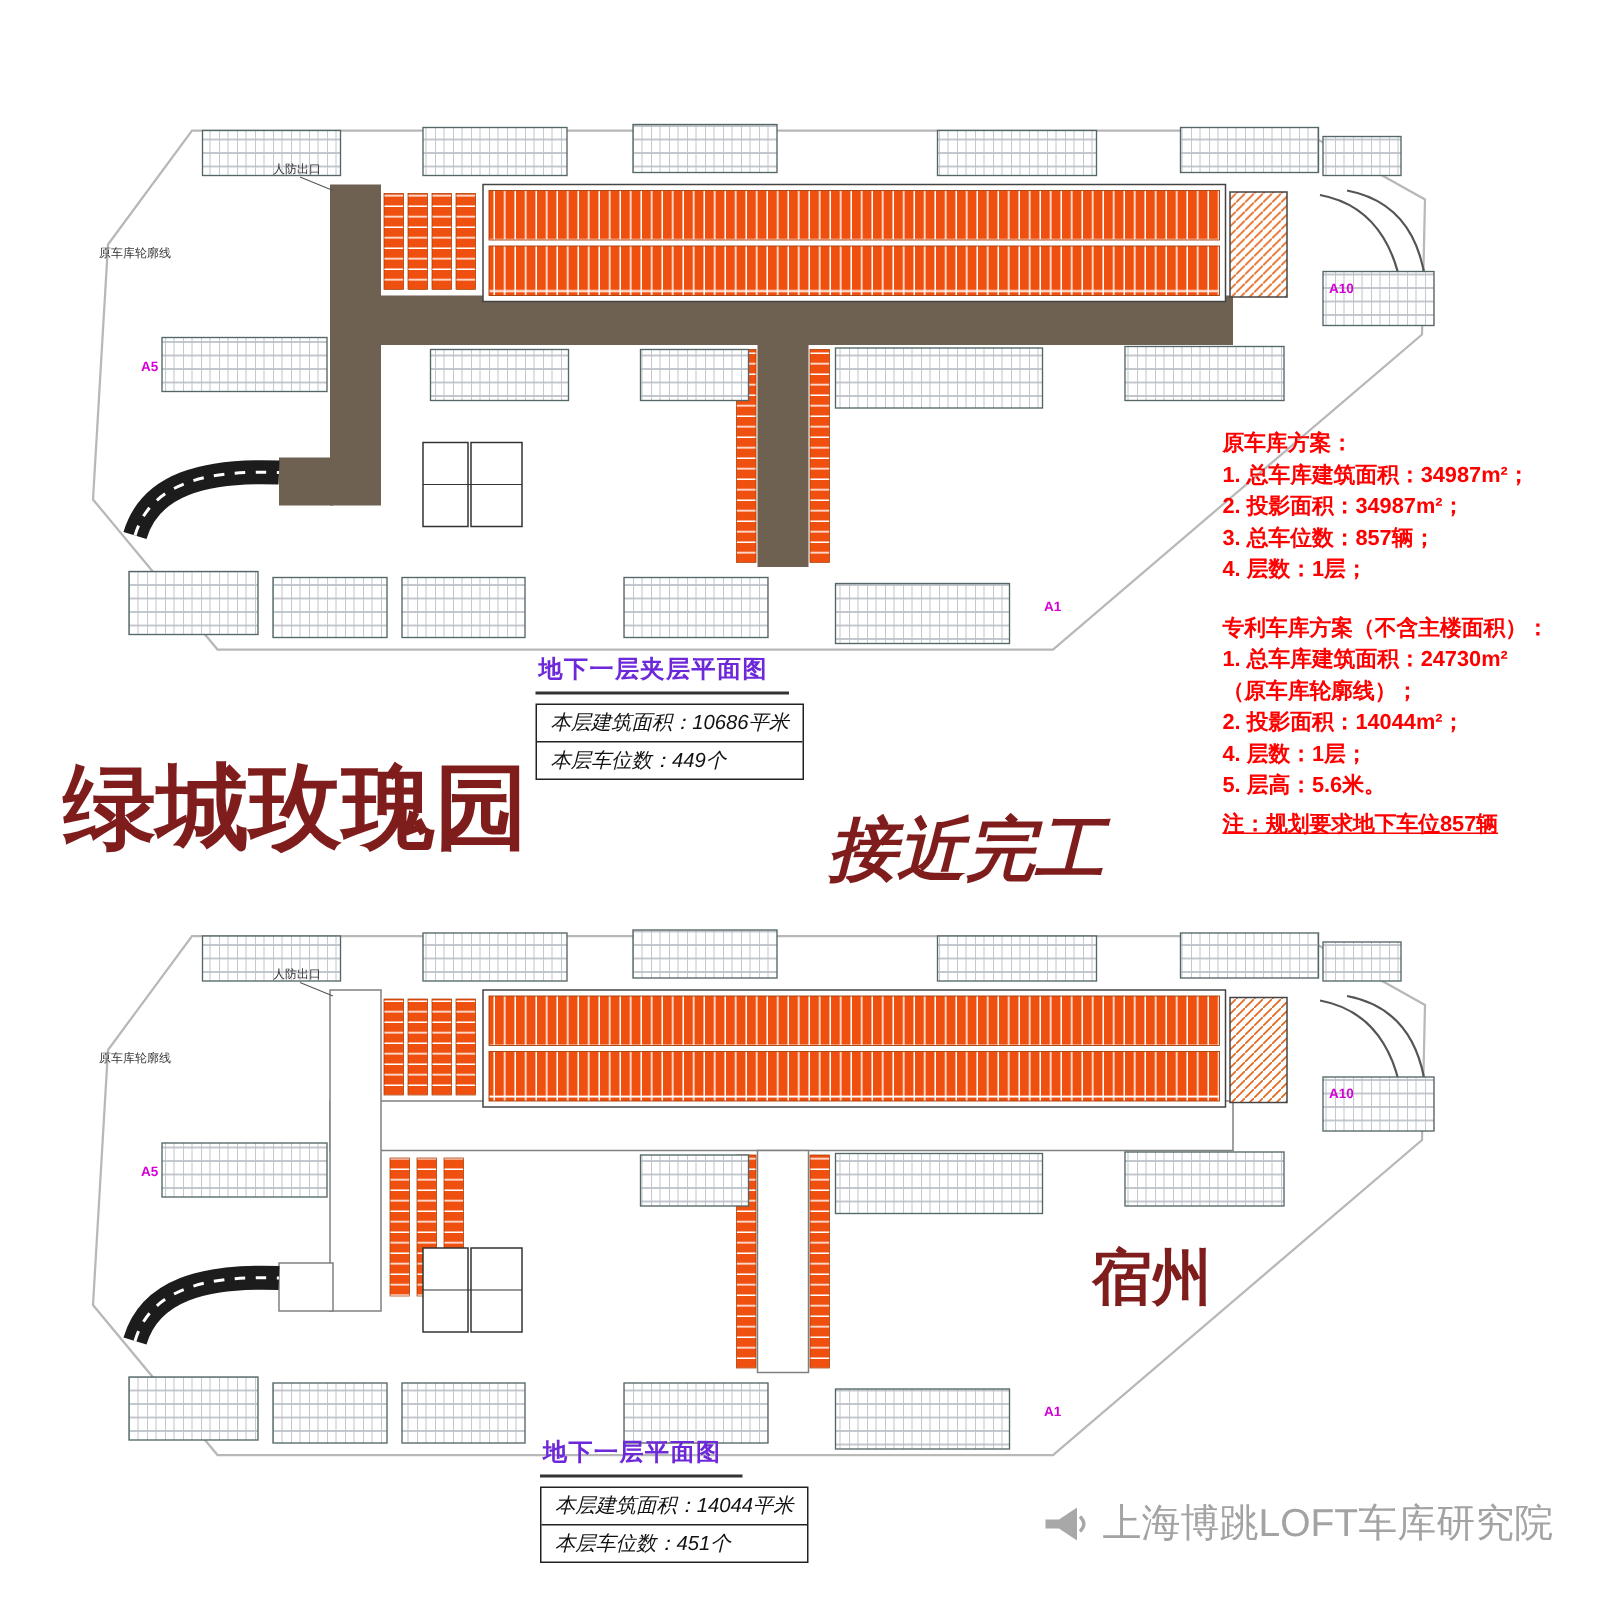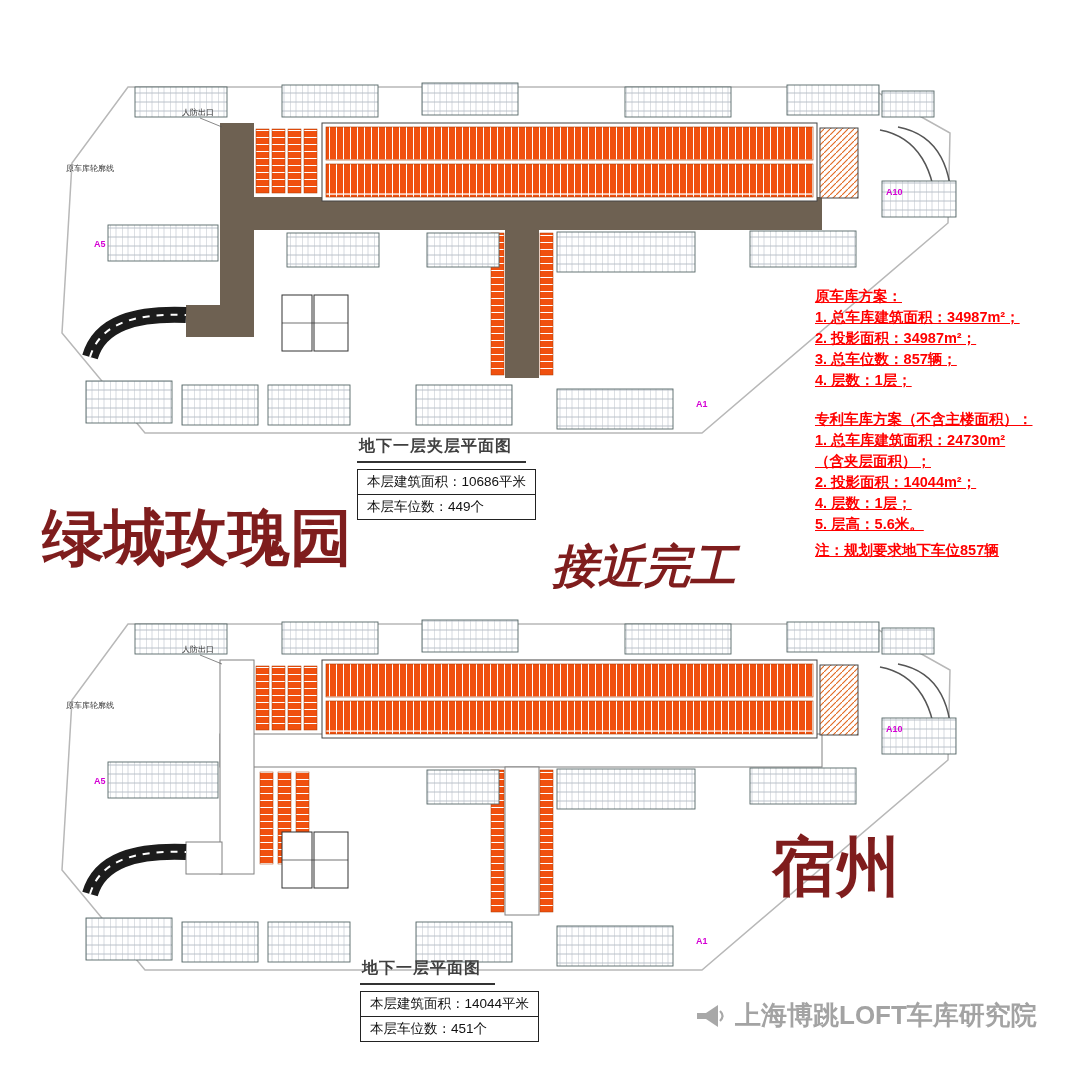--- a/index.html
+++ b/index.html
@@ -2,29 +2,29 @@
 <html><head>
 <meta charset="utf-8">
 <style>
   html,body{margin:0;padding:0;}
   body{
     width:1080px;height:1068px;position:relative;background:#ffffff;
     font-family:"Liberation Sans",sans-serif;overflow:hidden;color:#111;
   }
   .abs{position:absolute;}
   .green{color:#7f1d1d;font-weight:bold;white-space:nowrap;}
-  .red-notes{color:#ff0000;font-weight:700;font-size:14.5px;line-height:21px;width:262px;white-space:nowrap;text-decoration:underline;}
+  .red-notes{color:#ff0000;font-weight:700;font-size:14.5px;line-height:21px;width:262px;white-space:nowrap;}
   .red-notes .sec{margin-top:18px;}
   .red-notes .footnote{margin-top:5px;text-decoration:underline;}
-  .plan-title{font-size:16px;font-weight:bold;color:#404040;letter-spacing:1px;
+  .plan-title{font-size:16px;font-weight:bold;color:#6d28d9;letter-spacing:1px;
     border-bottom:2px solid #333;display:inline-block;padding:0 14px 4px 2px;white-space:nowrap;}
-  .info-box{border:1.5px solid #222;font-size:13.5px;color:#111;width:max-content;background:#fff;margin-top:6px;}
+  .info-box{border:1.5px solid #222;font-size:13.5px;color:#111;width:max-content;background:#fff;margin-top:6px;font-style:italic;}
   .info-box .row{padding:3px 9px;white-space:nowrap;}
   .info-box .row + .row{border-top:1.5px solid #222;}
-  .footer{display:flex;align-items:center;gap:9px;color:#a3a3a3;font-size:26px;font-weight:700;white-space:nowrap;}
+  .footer{display:flex;align-items:center;gap:9px;color:#a3a3a3;font-size:26px;font-weight:400;white-space:nowrap;}
   svg text{font-family:"Liberation Sans",sans-serif;}
   .lblM{fill:#d400d4;font-size:9px;font-weight:bold;}
   .lblS{fill:#333;font-size:8px;}
 </style>
 </head>
 <body>
 
 <svg width="0" height="0" style="position:absolute" aria-hidden="true">
   <defs>
     <pattern id="stallsH" width="7" height="34" patternUnits="userSpaceOnUse">
@@ -198,30 +198,30 @@
 </svg>
 
 <div class="abs red-notes" style="left:815px;top:286px;">
   <div>原车库方案：</div>
   <div>1. 总车库建筑面积：34987m²；</div>
   <div>2. 投影面积：34987m²；</div>
   <div>3. 总车位数：857辆；</div>
   <div>4. 层数：1层；</div>
   <div class="sec">专利车库方案（不含主楼面积）：</div>
   <div>1. 总车库建筑面积：24730m²</div>
-  <div>（含夹层面积）；</div>
+  <div>（原车库轮廓线）；</div>
   <div>2. 投影面积：14044m²；</div>
   <div>4. 层数：1层；</div>
   <div>5. 层高：5.6米。</div>
   <div class="footnote">注：规划要求地下车位857辆</div>
 </div>
 
 <div class="abs green" style="left:42px;top:496px;font-size:62px;">绿城玫瑰园</div>
 <div class="abs green" style="left:552px;top:536px;font-size:46px;font-style:italic;">接近完工</div>
-<div class="abs green" style="left:728px;top:824px;font-size:64px;margin-left:44px;">宿州</div>
+<div class="abs green" style="left:728px;top:824px;font-size:40px;">宿州</div>
 
 <div class="abs" style="left:357px;top:436px;">
   <div class="plan-title">地下一层夹层平面图</div>
   <div class="info-box">
     <div class="row"><span>本层建筑面积：</span><span>10686平米</span></div>
     <div class="row"><span>本层车位数：</span><span>449个</span></div>
   </div>
 </div>
 
 <div class="abs" style="left:360px;top:958px;">

